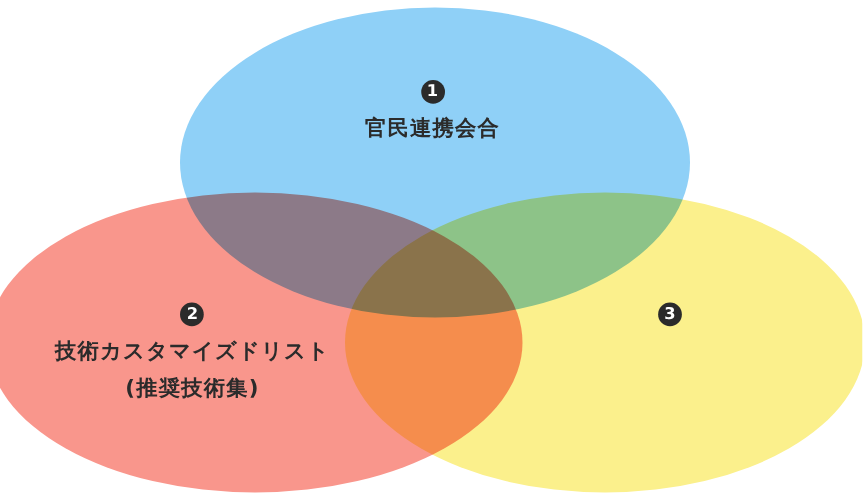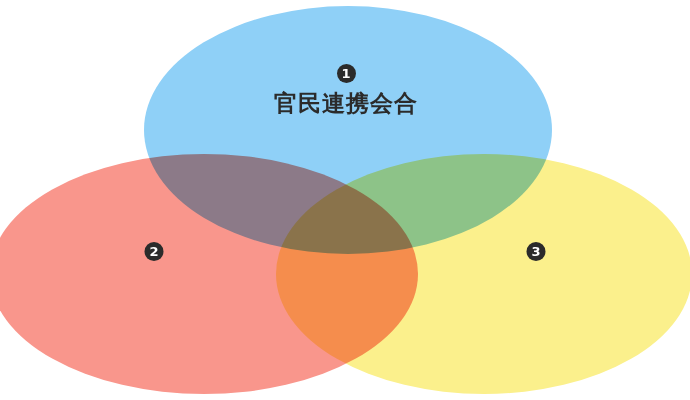--- a/index.html
+++ b/index.html
@@ -56,21 +56,21 @@
     border-radius: 50%;
     background: #2b2b2b;
     color: #ffffff;
     font-size: 13px;
     font-weight: bold;
     line-height: 19px;
     text-align: center;
     margin-bottom: 5px;
   }
   .label-title, .label-subtitle {
-    font-size: 23px;
+    font-size: 17px;
     font-weight: bold;
     line-height: 30px;
     letter-spacing: 1px;
   }
 </style>
 </head>
 <body>
 
 <div class="canvas" style="background-color: rgb(255, 255, 255);">
 
@@ -80,19 +80,21 @@
     <div class="ellipse ellipse-right" style="background-color: rgb(251, 240, 140);"></div>
   </div>
 
   <div class="label-group label-group-1" style="color: rgb(43, 43, 43);">
     <div class="badge">1</div>
     <div class="label-title">官民連携会合</div>
   </div>
 
   <div class="label-group label-group-2" style="color: rgb(43, 43, 43);">
     <div class="badge">2</div>
+    <div class="label-title">技術カスタマイズドリスト</div>
+    <div class="label-subtitle">(推奨技術集)</div>
   </div>
 
   <div class="label-group label-group-3" style="color: rgb(43, 43, 43);">
     <div class="badge">3</div>
   </div>
 
 </div>
 
 </body></html>

